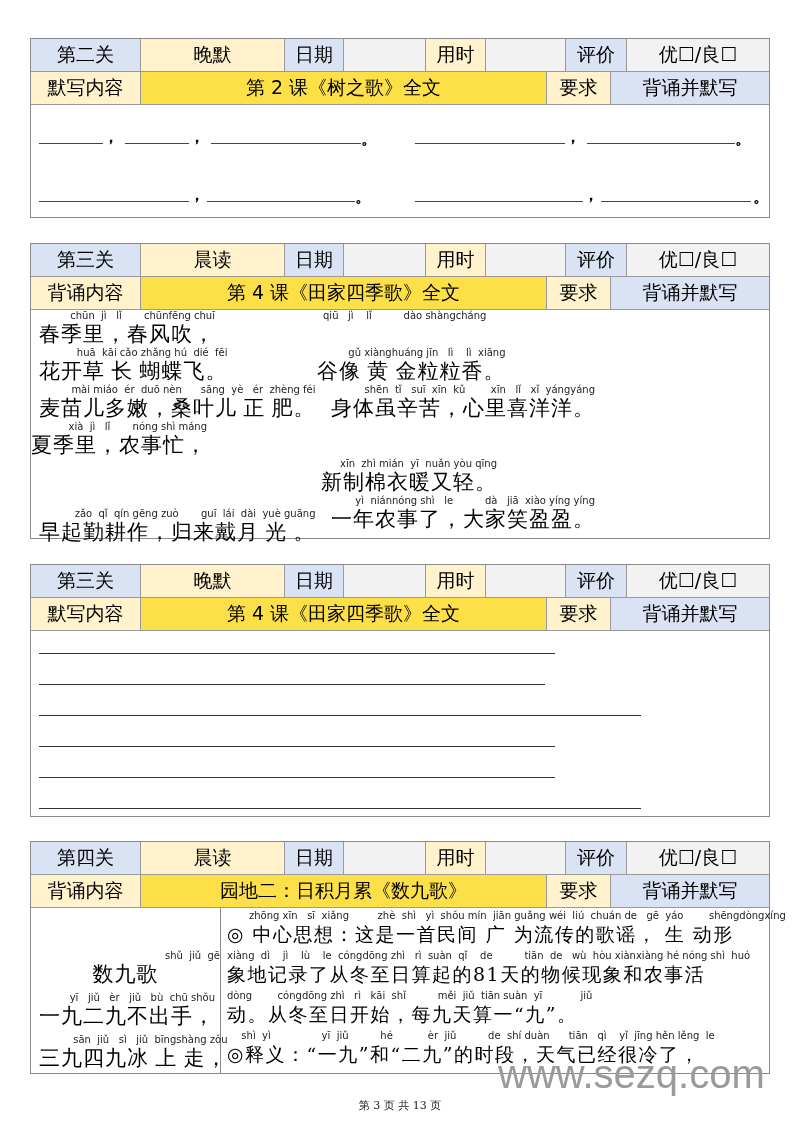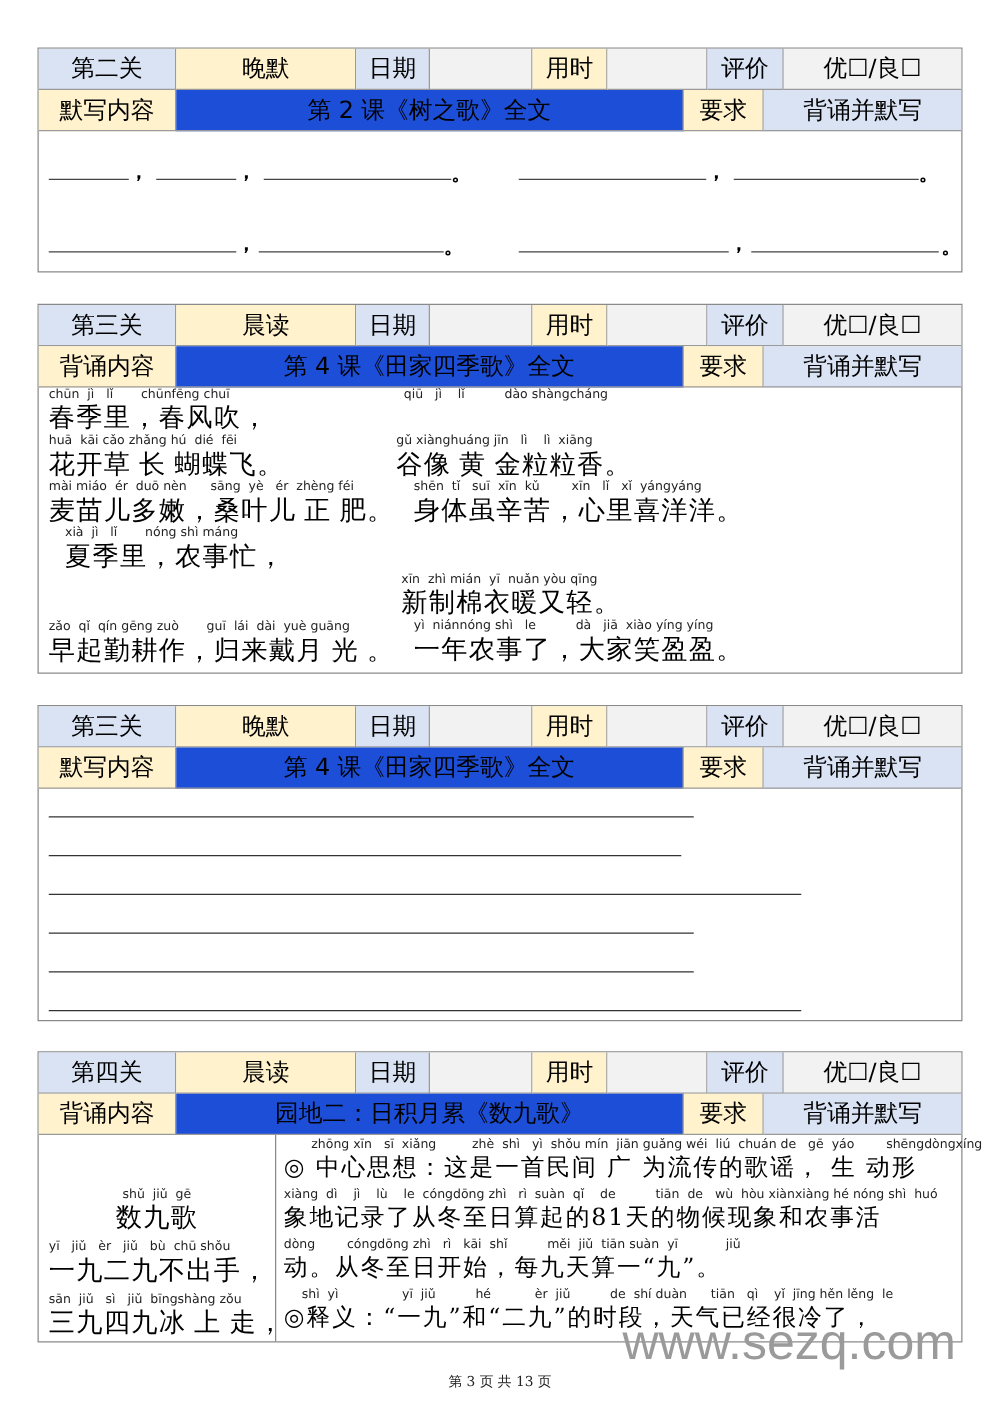--- a/index.html
+++ b/index.html
@@ -5,27 +5,27 @@
   html, body { margin:0; padding:0; background:#ffffff; }
   body { width:800px; height:1131px; position:relative; overflow:hidden;
          font-family:"DejaVu Sans","Liberation Sans",sans-serif; color:#000; }
   .block { position:absolute; left:30px; width:740px; border:1px solid #8a8a8a; box-sizing:border-box; background:#fff; }
   .hrow { position:absolute; left:0; height:33px; display:flex; width:738px; }
   .hrow .c { box-sizing:border-box; height:100%; border-right:1px solid #9a9a9a; border-bottom:1px solid #9a9a9a;
              display:flex; align-items:center; justify-content:center; font-size:19px; white-space:nowrap; }
   .hrow .c:last-child { border-right:none; }
   .blue { background:#dae3f3; }
   .yellow { background:#fff2cc; }
-  .green { background:#1d4ed8; }
+  .green { background:#fde047; }
   .gray { background:#f2f2f2; }
   .body-area { position:absolute; left:0; width:738px; }
   .blank { position:absolute; border-bottom:1.5px solid #444; height:0; }
   .punct { position:absolute; font-size:16px; font-weight:bold; }
   .ln { position:absolute; white-space:nowrap; }
-  .py { font-size:10px; color:#222; letter-spacing:0px; height:12px; line-height:12px; }
+  .py { font-size:10px; color:#222; letter-spacing:0px; height:12px; line-height:12px;text-align:right; }
   .hz { font-size:21px; line-height:24px; letter-spacing:1px;font-family:Liberation Serif, serif; }
   .wline { position:absolute; left:8px; border-bottom:1.5px solid #333; }
   .sep { position:absolute; top:0; bottom:0; border-left:1px solid #8a8a8a; }
   .serif { font-family:"DejaVu Serif","Liberation Serif",serif; }
   .footer { position:absolute; top:1098px; left:0; width:800px; text-align:center; font-size:11px; color:#222; font-family:"DejaVu Serif",serif; }
   .wm { position:absolute; left:498px; top:1052px; font-size:40px; color:#9a9a9a; font-family:"Liberation Sans",sans-serif; letter-spacing:0px; }
 </style>
 </head>
 <body>
 
@@ -107,31 +107,31 @@
 
     <div class="ln" style="left:8px;top:74px">
         <div class="py" style="white-space:pre">mài miáo  ér  duō nèn      sāng  yè   ér  zhèng féi</div>
         <div class="hz">麦苗儿多嫩，桑叶儿 正 肥。</div>
       </div>
     <div class="ln" style="left:300px;top:74px">
         <div class="py" style="white-space:pre">shēn  tǐ   suī  xīn  kǔ        xīn   lǐ   xǐ  yángyáng</div>
         <div class="hz">身体虽辛苦，心里喜洋洋。</div>
       </div>
 
-    <div class="ln" style="left:21px;top:111px">
+    <div class="ln" style="left:0;top:111px">
         <div class="py" style="white-space:pre">xià  jì   lǐ       nóng shì máng</div>
         <div class="hz">夏季里，农事忙，</div>
       </div>
 
     <div class="ln" style="left:290px;top:148px">
         <div class="py" style="white-space:pre">xīn  zhì mián  yī  nuǎn yòu qīng</div>
         <div class="hz">新制棉衣暖又轻。</div>
       </div>
 
-    <div class="ln" style="left:8px;top:186px">
+    <div class="ln" style="left:8px;top:198px">
         <div class="py" style="white-space:pre">zǎo  qǐ  qín gēng zuò       guī  lái  dài  yuè guāng</div>
         <div class="hz">早起勤耕作，归来戴月 光 。</div>
       </div>
     <div class="ln" style="left:300px;top:185px">
         <div class="py" style="white-space:pre">yì  niánnóng shì   le          dà   jiā  xiào yíng yíng</div>
         <div class="hz">一年农事了，大家笑盈盈。</div>
       </div>
   </div>
 </div>
 

